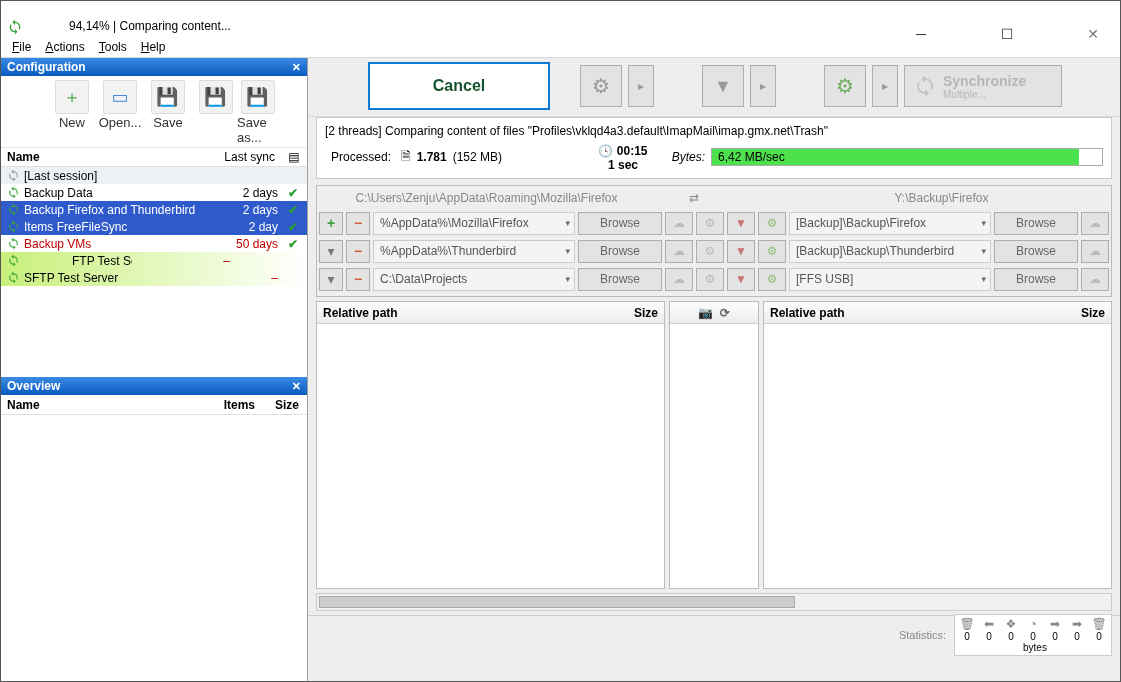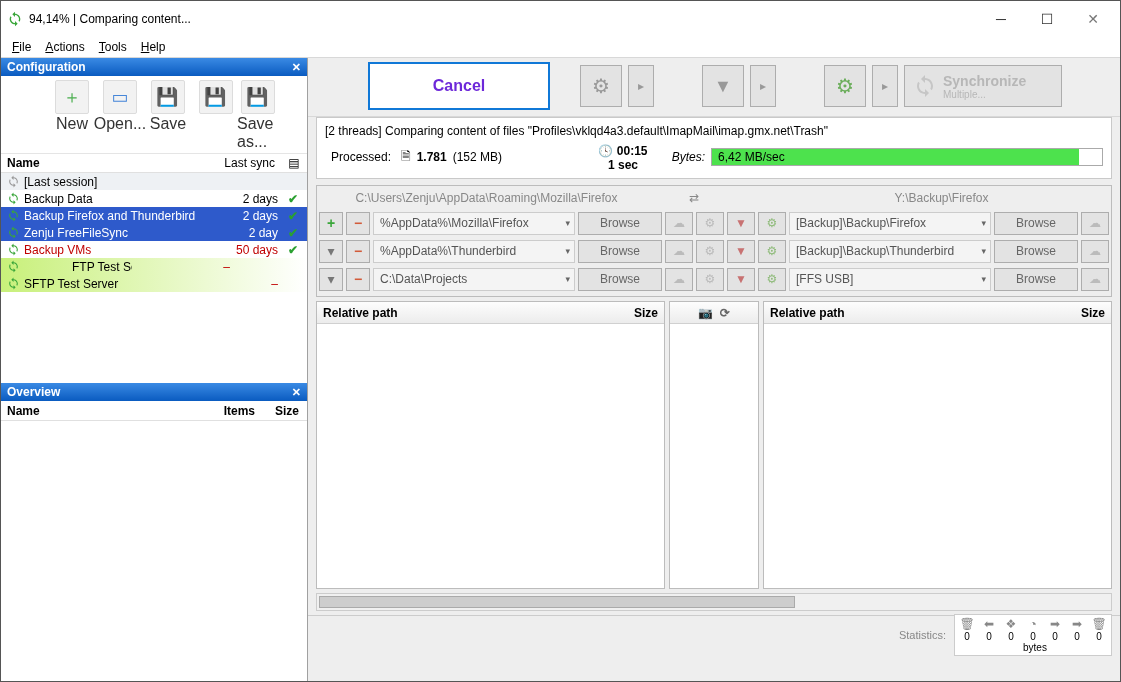--- a/index.html
+++ b/index.html
@@ -1,55 +1,55 @@
 <!DOCTYPE html>
 <html><head>
 <meta charset="utf-8">
 <style>
 * { box-sizing: border-box; margin: 0; padding: 0; }
 body { font-family: "Segoe UI", Tahoma, sans-serif; font-size: 12px; color: #000; background: #fff; width: 1121px; height: 682px; overflow: hidden; border: 1px solid #555; position: relative; }
 
-.titlebar { height: 30px; display: flex; align-items: center; padding: 18px 4px; background: #fff; }
+.titlebar { height: 30px; display: flex; align-items: flex-start; padding: 18px 4px; background: #fff; gap: 40px; }
 .titlebar .app-icon { width: 16px; height: 16px; margin: 0 6px 0 2px; }
 .titlebar .title { flex: 1; font-size: 12px; }
 .titlebar .win-btn { width: 46px; height: 30px; display: flex; align-items: center; justify-content: center; font-size: 14px; color: #333; }
 .titlebar .win-btn.close { color: #777; }
 
 .menubar { height: 21px; display: flex; align-items: center; padding: 0 4px; border-bottom: 1px solid #d8d8d8; background: #fff; }
 .menubar span { padding: 2px 7px; }
 .menubar span u { text-decoration: underline; }
 
 .content { display: flex; height: calc(100% - 51px); }
 
 .left-panel { width: 306px; background: #fff; display: flex; flex-direction: column; }
 .panel-header { background: linear-gradient(#3a8ae4, #0a5bc0); color: #fff; font-weight: bold; font-size: 12px; padding: 2px 6px; display: flex; justify-content: space-between; align-items: center; }
 .panel-header .x { font-size: 11px; cursor: pointer; }
 
 .toolbar-row { display: flex; padding: 4px 12px 2px 50px; gap: 6px; background: #fff; }
 .tool-btn { display: flex; flex-direction: column; align-items: center; width: 42px; }
 .tool-btn .ico { width: 34px; height: 34px; background: #f2f2f2; border: 1px solid #dcdcdc; border-radius: 2px; display: flex; align-items: center; justify-content: center; font-size: 18px; color: #666; }
-.tool-btn .lbl { font-size: 16px; color: #333; margin-top: 1px; }
+.tool-btn .lbl { font-size: 13px; color: #333; margin-top: 1px; }
 
 .list-header { display: flex; background: #fff; border-top: 1px solid #e5e5e5; border-bottom: 1px solid #e0e0e0; height: 20px; align-items: center; }
 .list-header .col { padding: 2px 6px; font-size: 12px; }
 .list-header .col.name { flex: 1; font-weight: 600; }
 .list-header .col.last { width: 78px; text-align: right; }
 .list-header .col.icon { width: 26px; text-align: center; }
 
 .config-list { flex: 0 0 auto; min-height: 210px; background: #fff; }
 .cfg-row { display: flex; align-items: center; height: 17px; padding: 0 3px; }
 .cfg-row .ic { width: 18px; display: flex; justify-content: center; }
 .cfg-row .nm { flex: 1; padding-left: 2px; white-space: nowrap; overflow: hidden; }
 .cfg-row .ls { width: 54px; text-align: right; padding-right: 4px; }
 .cfg-row .ck { width: 22px; text-align: center; color: #2aa030; font-weight: bold; }
 
 .right-panel { flex: 1; display: flex; flex-direction: column; background: #eeeeee; border-left: 1px solid #a0a0a0; }
 
 .top-action-bar { display: flex; align-items: center; padding: 4px 8px 6px 60px; gap: 6px; background: #eeeeee; border-bottom: 1px solid #d8d8d8; }
-.cancel-btn { width: 182px; height: 48px; background: #fff; border: 2px solid #1078d7; font-size: 16px; font-weight: bold; color: #6d28d9; }
+.cancel-btn { width: 182px; height: 48px; background: #fff; border: 2px solid #1078d7; font-size: 16px; font-weight: bold; color: #14532d; }
 .sq-btn { width: 42px; height: 42px; background: #e3e3e3; border: 1px solid #adadad; display: flex; align-items: center; justify-content: center; }
 .sq-btn.narrow { width: 26px; }
 .sq-btn .gear { font-size: 20px; color: #999; }
 .sq-btn .gear.green { color: #6cae5c; }
 .sync-btn { width: 158px; height: 42px; background: #e3e3e3; border: 1px solid #adadad; display: flex; align-items: center; padding-left: 8px; color: #b7b7b7; font-weight: bold; font-size: 14px; }
 .sync-btn .sub { font-size: 10px; font-weight: normal; display: block; }
 
 .status-box { margin: 0 8px 6px 8px; background: #fff; border: 1px solid #c9c9c9; padding: 6px 8px; }
 .status-line { font-size: 12px; margin-bottom: 6px; }
 .stat-grid { display: flex; align-items: center; gap: 8px; }
@@ -203,21 +203,21 @@
           <span class="nm">Backup Firefox and Thunderbird</span>
           <span class="ls" style="color:#ffffff">2 days</span>
           <span class="ck">✔</span>
         </div>
         <div class="cfg-row" style="background: rgb(46, 90, 203); color: rgb(255, 255, 255);">
           <span class="ic">
             <svg width="13" height="13" viewBox="0 0 24 24">
               <path fill="#3aa63a" d="M12 4V1L8 5l4 4V6c3.3 0 6 2.7 6 6 0 1-.3 2-.7 2.8l1.5 1.5C19.5 15 20 13.6 20 12c0-4.4-3.6-8-8-8zm0 14c-3.3 0-6-2.7-6-6 0-1 .3-2 .7-2.8L5.2 7.7C4.5 9 4 10.4 4 12c0 4.4 3.6 8 8 8v3l4-4-4-4v3z"></path>
             </svg>
           </span>
-          <span class="nm">Zenju FreeFileSync</span>
+          <span class="nm">Items FreeFileSync</span>
           <span class="ls" style="color:#ffffff">2 day</span>
           <span class="ck">✔</span>
         </div>
         <div class="cfg-row" style="background: rgb(255, 255, 255); color: rgb(192, 0, 0);">
           <span class="ic">
             <svg width="13" height="13" viewBox="0 0 24 24">
               <path fill="#3aa63a" d="M12 4V1L8 5l4 4V6c3.3 0 6 2.7 6 6 0 1-.3 2-.7 2.8l1.5 1.5C19.5 15 20 13.6 20 12c0-4.4-3.6-8-8-8zm0 14c-3.3 0-6-2.7-6-6 0-1 .3-2 .7-2.8L5.2 7.7C4.5 9 4 10.4 4 12c0 4.4 3.6 8 8 8v3l4-4-4-4v3z"></path>
             </svg>
           </span>
           <span class="nm">Backup VMs</span>

